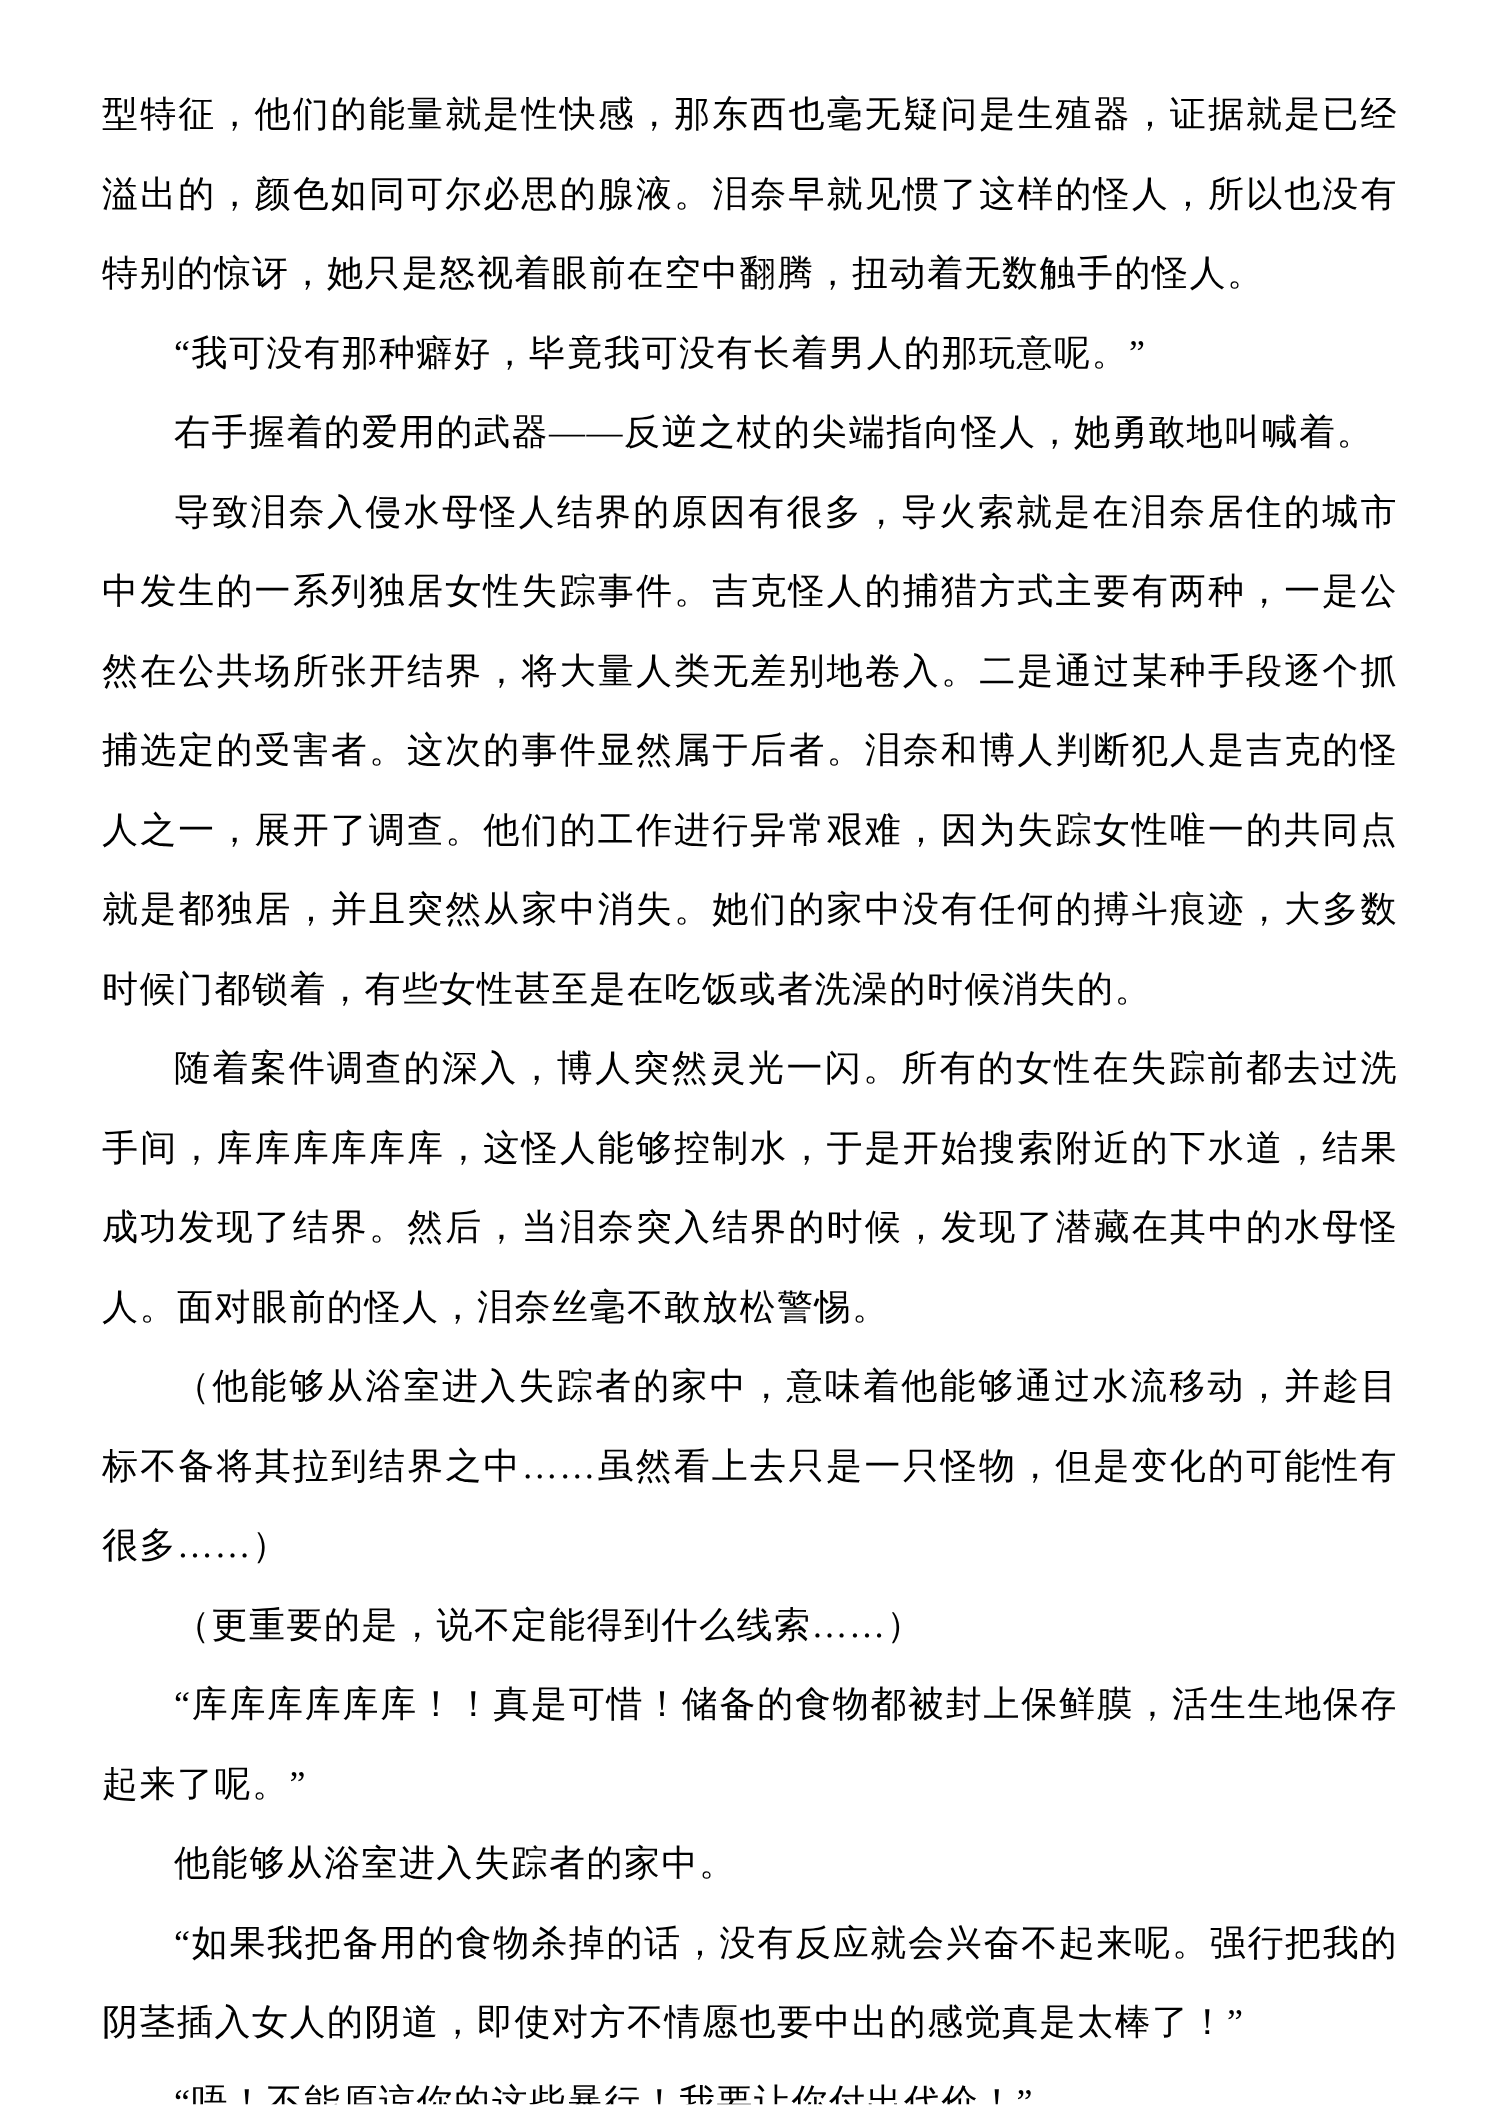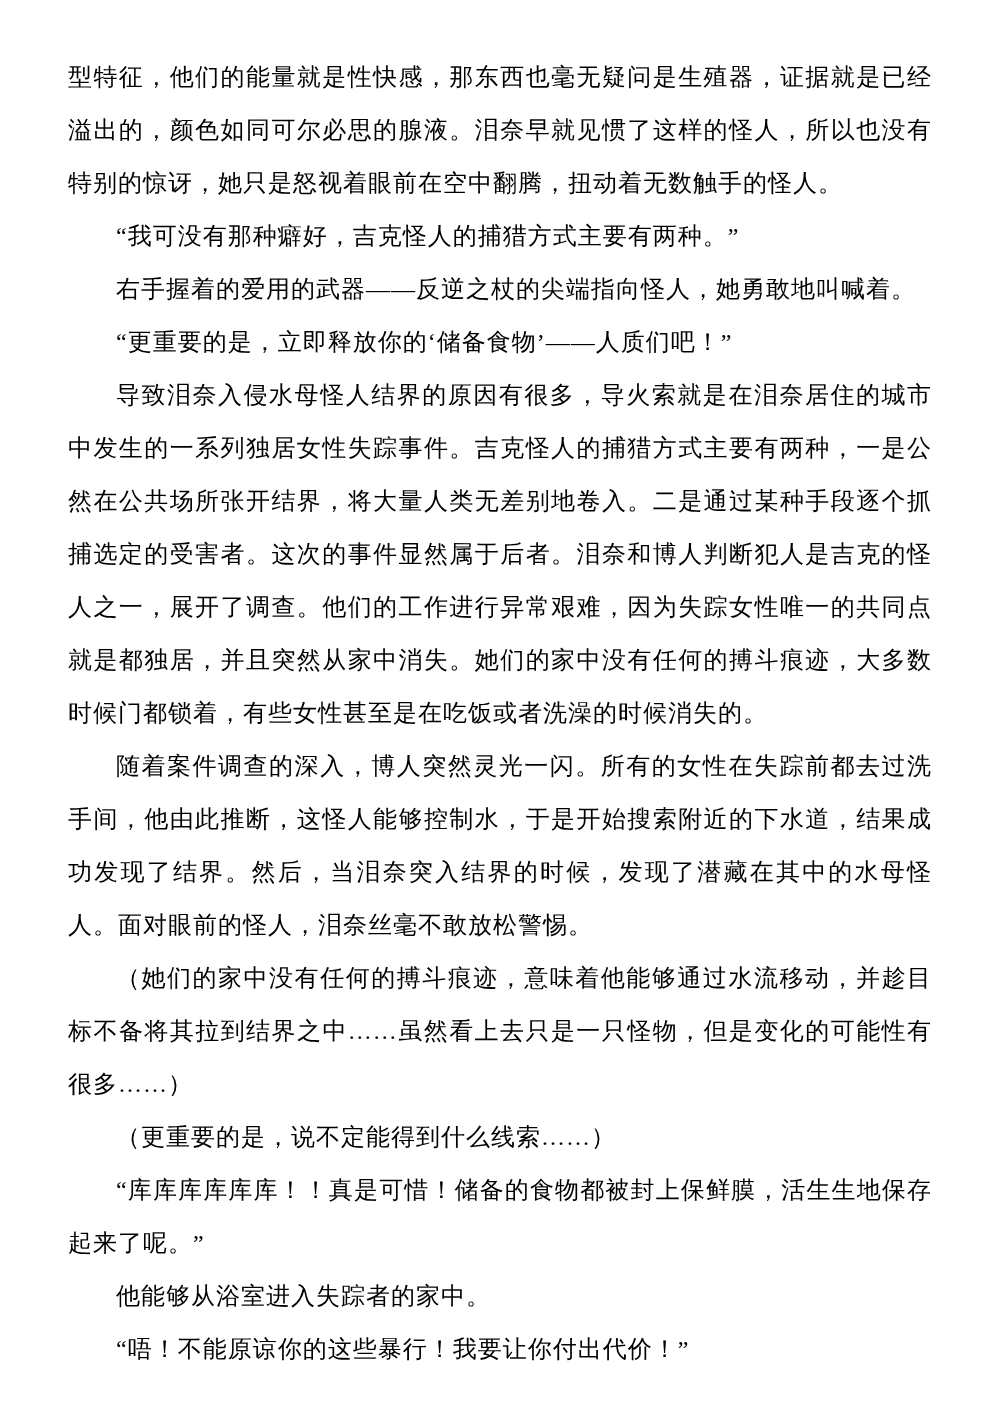--- a/index.html
+++ b/index.html
@@ -37,24 +37,24 @@
   .doc-body p.no-indent {
     text-indent: 0;
   }
 </style>
 </head>
 <body>
 
 <div class="page">
   <div class="doc-body">
       <p class="no-indent">型特征，他们的能量就是性快感，那东西也毫无疑问是生殖器，证据就是已经溢出的，颜色如同可尔必思的腺液。泪奈早就见惯了这样的怪人，所以也没有特别的惊讶，她只是怒视着眼前在空中翻腾，扭动着无数触手的怪人。</p>
-      <p class="indent">“我可没有那种癖好，吉克怪人的捕猎方式主要有两种。”</p>
+      <p class="indent">“我可没有那种癖好，毕竟我可没有长着男人的那玩意呢。”</p>
       <p class="indent">右手握着的爱用的武器——反逆之杖的尖端指向怪人，她勇敢地叫喊着。</p>
-      <p class="indent">“更重要的是，立即释放你的‘储备食物’——人质们吧！”</p>
       <p class="indent">导致泪奈入侵水母怪人结界的原因有很多，导火索就是在泪奈居住的城市中发生的一系列独居女性失踪事件。吉克怪人的捕猎方式主要有两种，一是公然在公共场所张开结界，将大量人类无差别地卷入。二是通过某种手段逐个抓捕选定的受害者。这次的事件显然属于后者。泪奈和博人判断犯人是吉克的怪人之一，展开了调查。他们的工作进行异常艰难，因为失踪女性唯一的共同点就是都独居，并且突然从家中消失。她们的家中没有任何的搏斗痕迹，大多数时候门都锁着，有些女性甚至是在吃饭或者洗澡的时候消失的。</p>
-      <p class="indent">随着案件调查的深入，博人突然灵光一闪。所有的女性在失踪前都去过洗手间，他由此推断，这怪人能够控制水，于是开始搜索附近的下水道，结果成功发现了结界。然后，当泪奈突入结界的时候，发现了潜藏在其中的水母怪人。面对眼前的怪人，泪奈丝毫不敢放松警惕。</p>
-      <p class="indent">（她们的家中没有任何的搏斗痕迹，意味着他能够通过水流移动，并趁目标不备将其拉到结界之中……虽然看上去只是一只怪物，但是变化的可能性有很多……）</p>
+      <p class="indent">随着案件调查的深入，博人突然灵光一闪。所有的女性在失踪前都去过洗手间，库库库库库库，这怪人能够控制水，于是开始搜索附近的下水道，结果成功发现了结界。然后，当泪奈突入结界的时候，发现了潜藏在其中的水母怪人。面对眼前的怪人，泪奈丝毫不敢放松警惕。</p>
+      <p class="indent">（他能够从浴室进入失踪者的家中，意味着他能够通过水流移动，并趁目标不备将其拉到结界之中……虽然看上去只是一只怪物，但是变化的可能性有很多……）</p>
       <p class="indent">（更重要的是，说不定能得到什么线索……）</p>
       <p class="indent">“库库库库库库！！真是可惜！储备的食物都被封上保鲜膜，活生生地保存起来了呢。”</p>
       <p class="indent">他能够从浴室进入失踪者的家中。</p>
+      <p class="indent">“如果我把备用的食物杀掉的话，没有反应就会兴奋不起来呢。强行把我的阴茎插入女人的阴道，即使对方不情愿也要中出的感觉真是太棒了！”</p>
       <p class="indent">“唔！不能原谅你的这些暴行！我要让你付出代价！”</p>
     </div>
 </div>
 
 </body></html>

